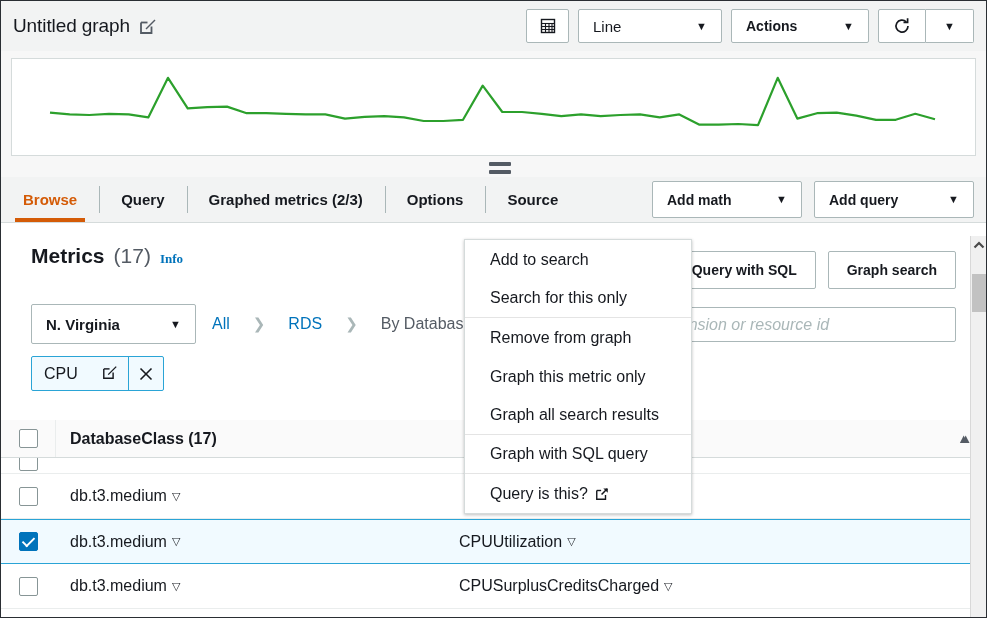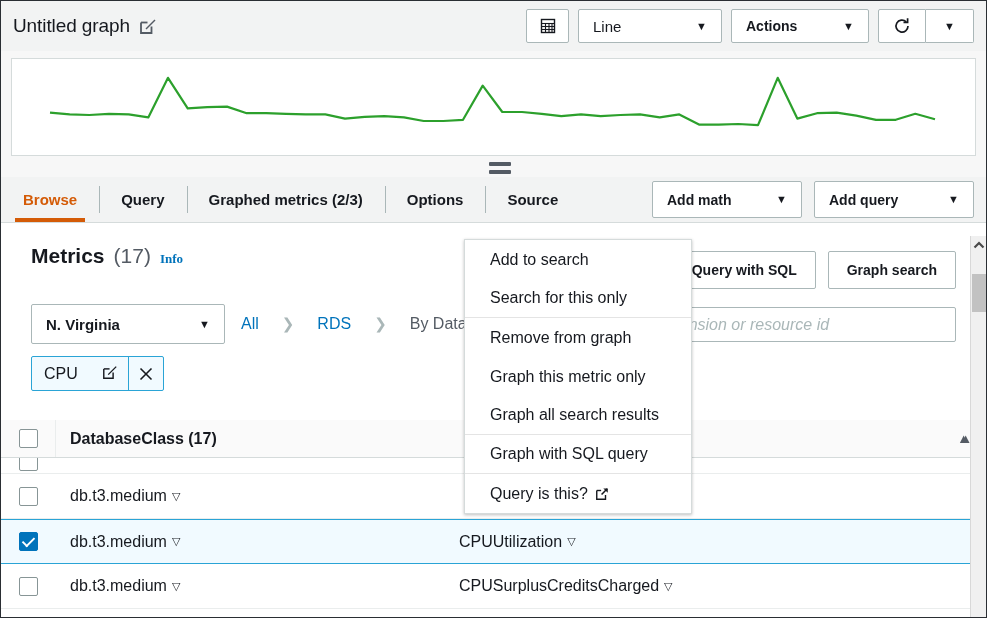--- a/index.html
+++ b/index.html
@@ -112,21 +112,21 @@
     display: flex; align-items: baseline; gap: 9px;
   }
   .metrics-title { font-size: 21px; font-weight: bold; color: #16191f; }
   .metrics-count { font-size: 21px; font-weight: 400; color: #545b64; }
   .info-link { font-size: 13px; font-weight: bold; color: #0073bb; cursor: pointer; font-family: Liberation Serif, serif; }
 
   .region-row {
     position: absolute; left: 30px; top: 81px;
     display: flex; align-items: center; gap: 16px;
   }
-  .btn.region { width: 194px; height: 40px; justify-content: space-between; font-size: 15px;}
+  .btn.region { width: 165px; height: 40px; justify-content: space-between; font-size: 15px;}
   .crumbs { display: flex; align-items: center; gap: 23px; font-size: 16px; }
   .crumb-link { color: #0073bb; cursor: pointer; }
   .crumb-sep { color: #aab7b8; font-size: 15px; }
   .crumb-cur { color: #545b64; }
 
   .chip {
     position: absolute; left: 30px; top: 133px;
     display: flex; align-items: stretch;
     height: 35px;
     border: 1px solid #2aa4d6;

